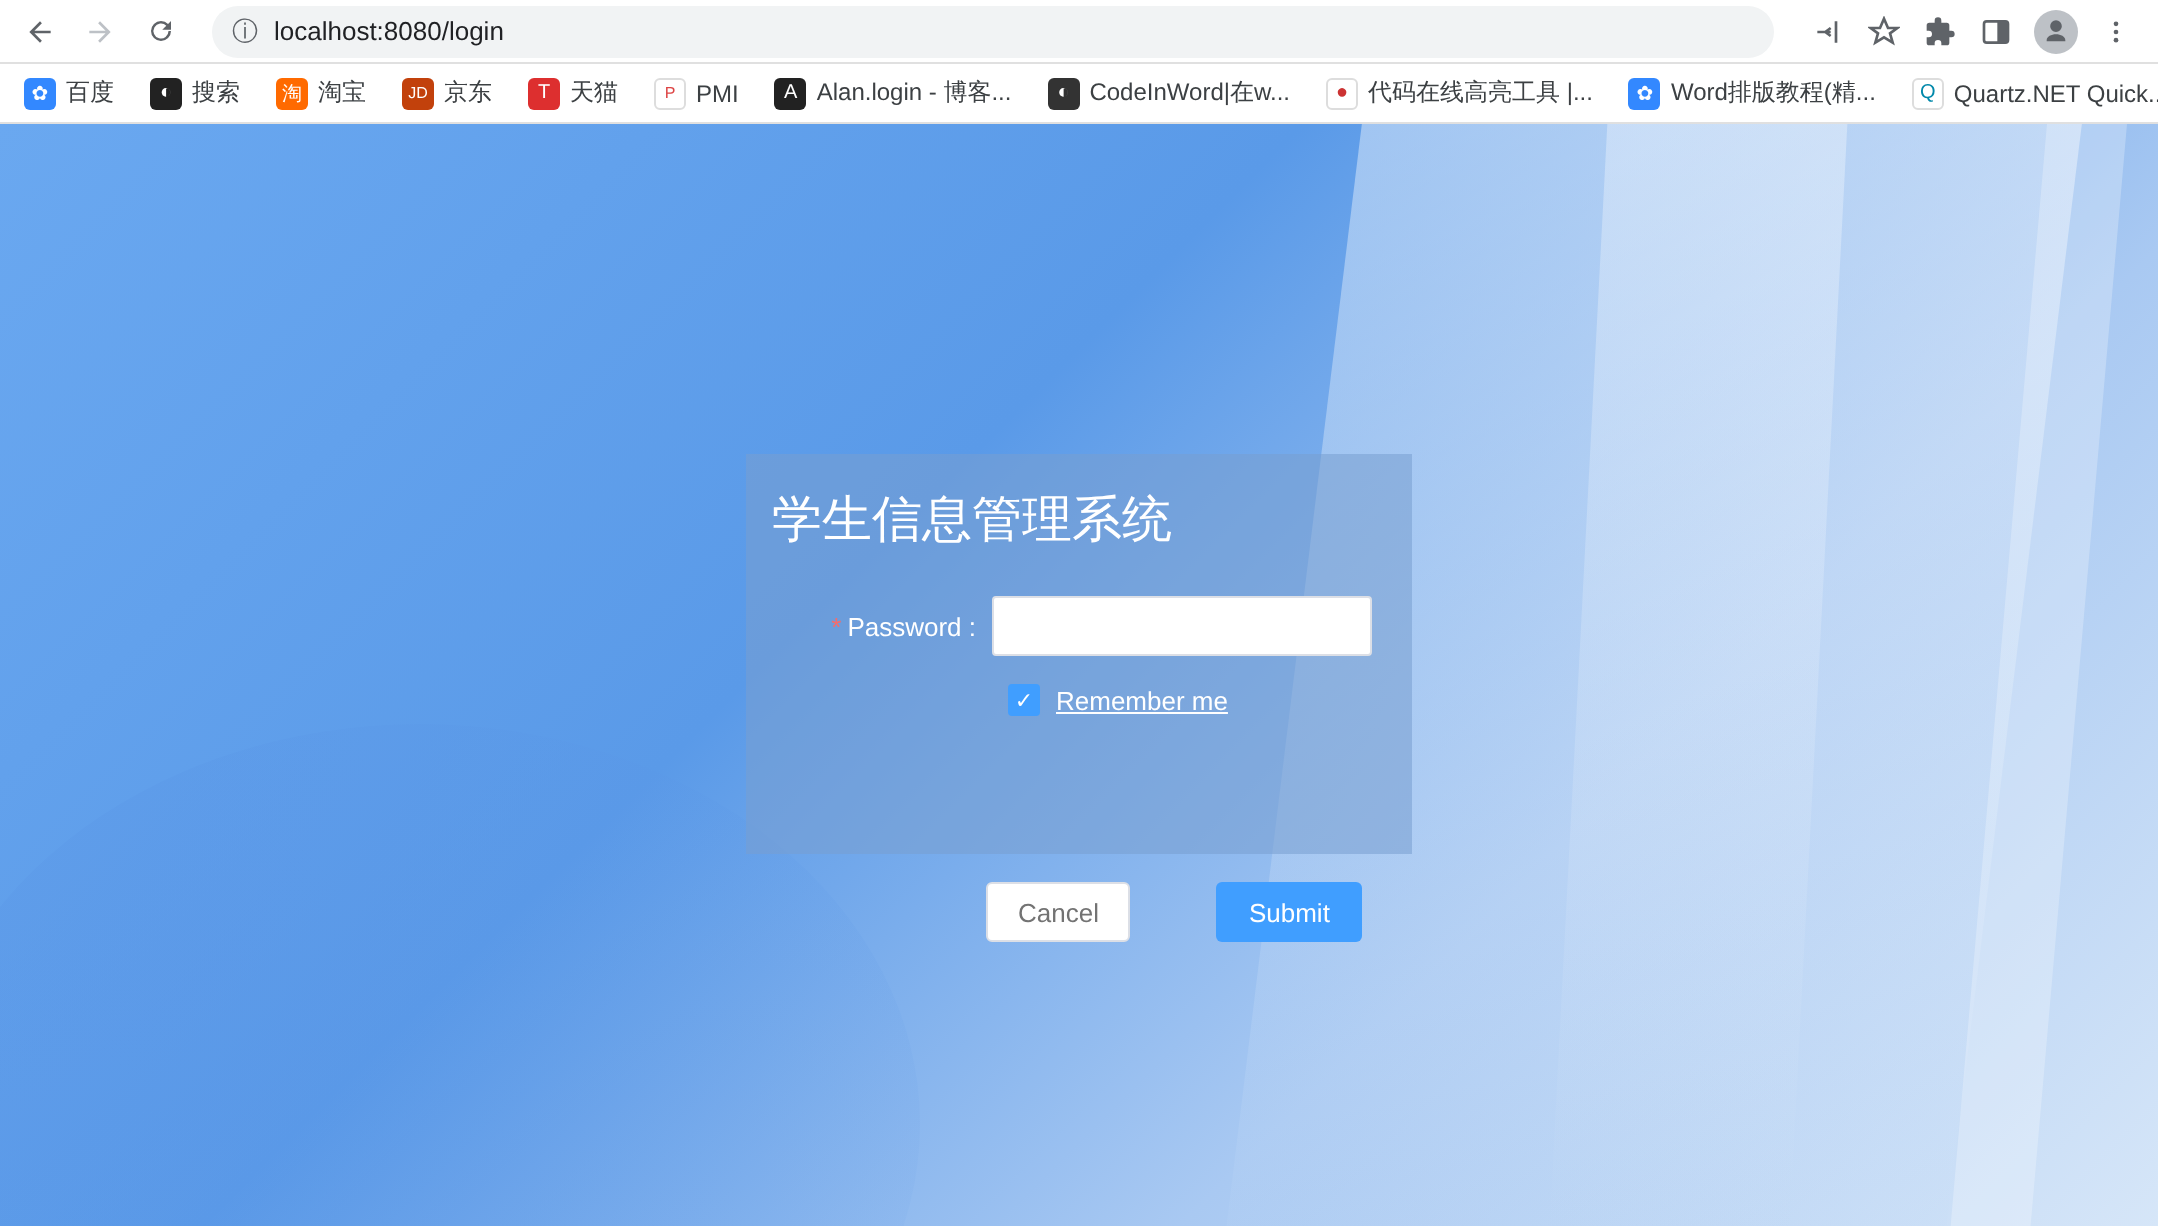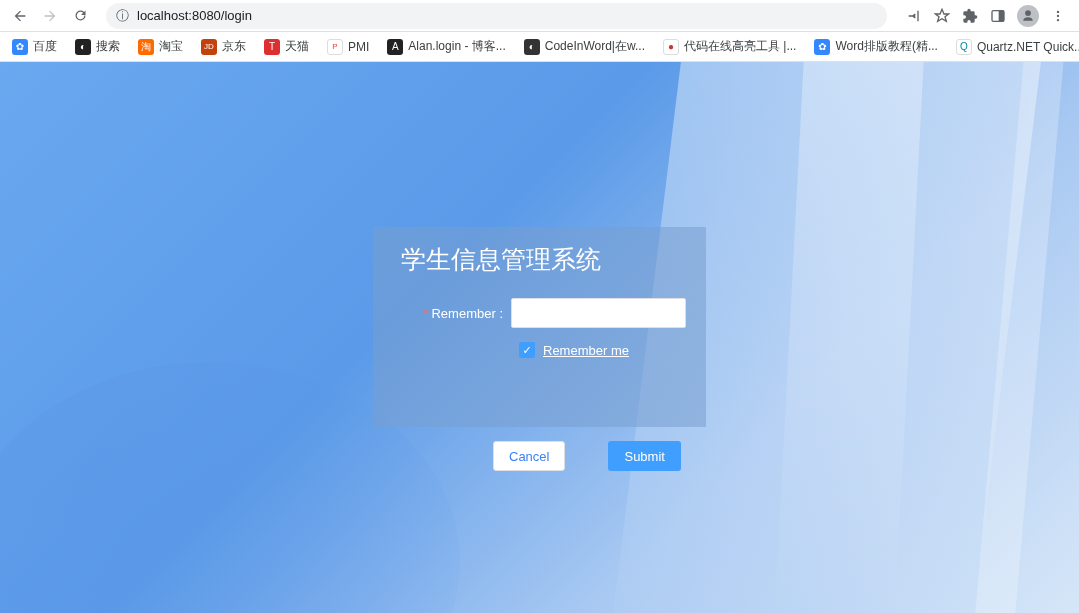--- a/index.html
+++ b/index.html
@@ -21,36 +21,36 @@
     .bookmark-icon { width: 16px; height: 16px; border-radius: 3px; display: flex; align-items: center; justify-content: center; font-size: 10px; color: #fff; flex-shrink: 0; }
 
     
     .page { position: relative; width: 1079px; height: 551px; background: linear-gradient(135deg, #6aa8f0 0%, #5a9ae8 40%, #a9c9f2 70%, #d6e6f8 100%); overflow: hidden; }
     .bg-shape { position: absolute; background: rgba(255,255,255,0.12); }
     .bg-shape.s1 { right: 70px; top: -60px; width: 360px; height: 640px; transform: skewX(-7deg); background: linear-gradient(180deg, rgba(255,255,255,0.45), rgba(180,210,245,0.1)); }
     .bg-shape.s2 { right: 170px; top: -40px; width: 120px; height: 640px; transform: skewX(-3deg); background: linear-gradient(180deg, rgba(255,255,255,0.35), rgba(150,190,235,0.05)); }
     .bg-shape.s3 { right: 40px; top: -40px; width: 40px; height: 640px; transform: skewX(-5deg); background: rgba(255,255,255,0.25); }
     .bg-shape.s4 { left: -40px; top: 300px; width: 500px; height: 400px; background: radial-gradient(circle at 30% 30%, rgba(90,150,230,0.4), rgba(90,150,230,0)); border-radius: 50%; }
 
-    .login-box { position: absolute; left: 373px; top: 165px; width: 333px; height: 200px; background: rgba(120, 158, 208, 0.55); padding: 16px 20px 18px 28px; }
+    .login-box { position: absolute; left: 373px; top: 165px; width: 333px; height: 200px; background: rgba(120, 158, 208, 0.55); padding: 16px 20px 18px 13px; }
     .login-title { color: #fff; font-size: 25px; font-weight: 400; margin-bottom: 22px; }
     .form-row { display: flex; align-items: center; margin-bottom: 18px; }
     .form-label { width: 110px; text-align: right; color: #fff; font-size: 13px; padding-right: 8px; }
     .req-star { color: #f56c6c; margin-right: 3px; }
     .input-wrap { flex: 1; position: relative; }
     .text-input { width: 100%; height: 30px; border: 1px solid #dcdfe6; border-radius: 2px; padding: 0 8px; font-size: 13px; outline: none; }
     .text-input.pw { padding-right: 28px; }
     .eye-icon { position: absolute; right: 7px; top: 50%; transform: translateY(-50%); color: #c0c4cc; font-size: 14px; cursor: pointer; }
     .remember-row { display: flex; align-items: center; padding-left: 118px; margin-top: -4px; }
     .checkbox { width: 16px; height: 16px; background: #409eff; border-radius: 2px; display: flex; align-items: center; justify-content: center; color: #fff; font-size: 11px; margin-right: 8px; cursor: pointer; }
     .remember-label { color: #fff; font-size: 13px; text-decoration: underline; }
 
     .btn-row { position: absolute; left: 493px; top: 379px; display: flex; gap: 12px; }
     .btn { height: 30px; padding: 0 15px; border-radius: 3px; font-size: 13px; cursor: pointer; display: flex; align-items: center; border: 1px solid transparent; }
-    .btn.cancel { background: #fff; color: #3b82f6; border-color: #dcdfe6; }
+    .btn.cancel { background: #fff; color: #737373; border-color: #dcdfe6; }
     .btn.submit { background: #409eff; color: #fff; margin-left: 31px; }
   </style>
 </head>
 <body>
 
 <div class="browser-bar">
   <div class="nav-btn">
     <svg width="16" height="16" viewBox="0 0 24 24">
         <path fill="currentColor" d="M20 11H7.83l5.59-5.59L12 4l-8 8 8 8 1.41-1.41L7.83 13H20z"></path>
       </svg>
@@ -157,21 +157,21 @@
 <div class="page">
   <div class="bg-shape s4"></div>
   <div class="bg-shape s1"></div>
   <div class="bg-shape s2"></div>
   <div class="bg-shape s3"></div>
 
   <div class="login-box">
     <div class="login-title">学生信息管理系统</div>
 
     <div class="form-row">
-      <div class="form-label"><span class="req-star">*</span><span>Remember :</span></div>
+      <div class="form-label"><span class="req-star">*</span><span>Password :</span></div>
       <div class="input-wrap">
         <input type="text" class="text-input" placeholder="" style="">
       </div>
     </div>
 
 
     <div class="remember-row">
       <div class="checkbox">✓</div>
       <span class="remember-label">Remember me</span>
     </div>

